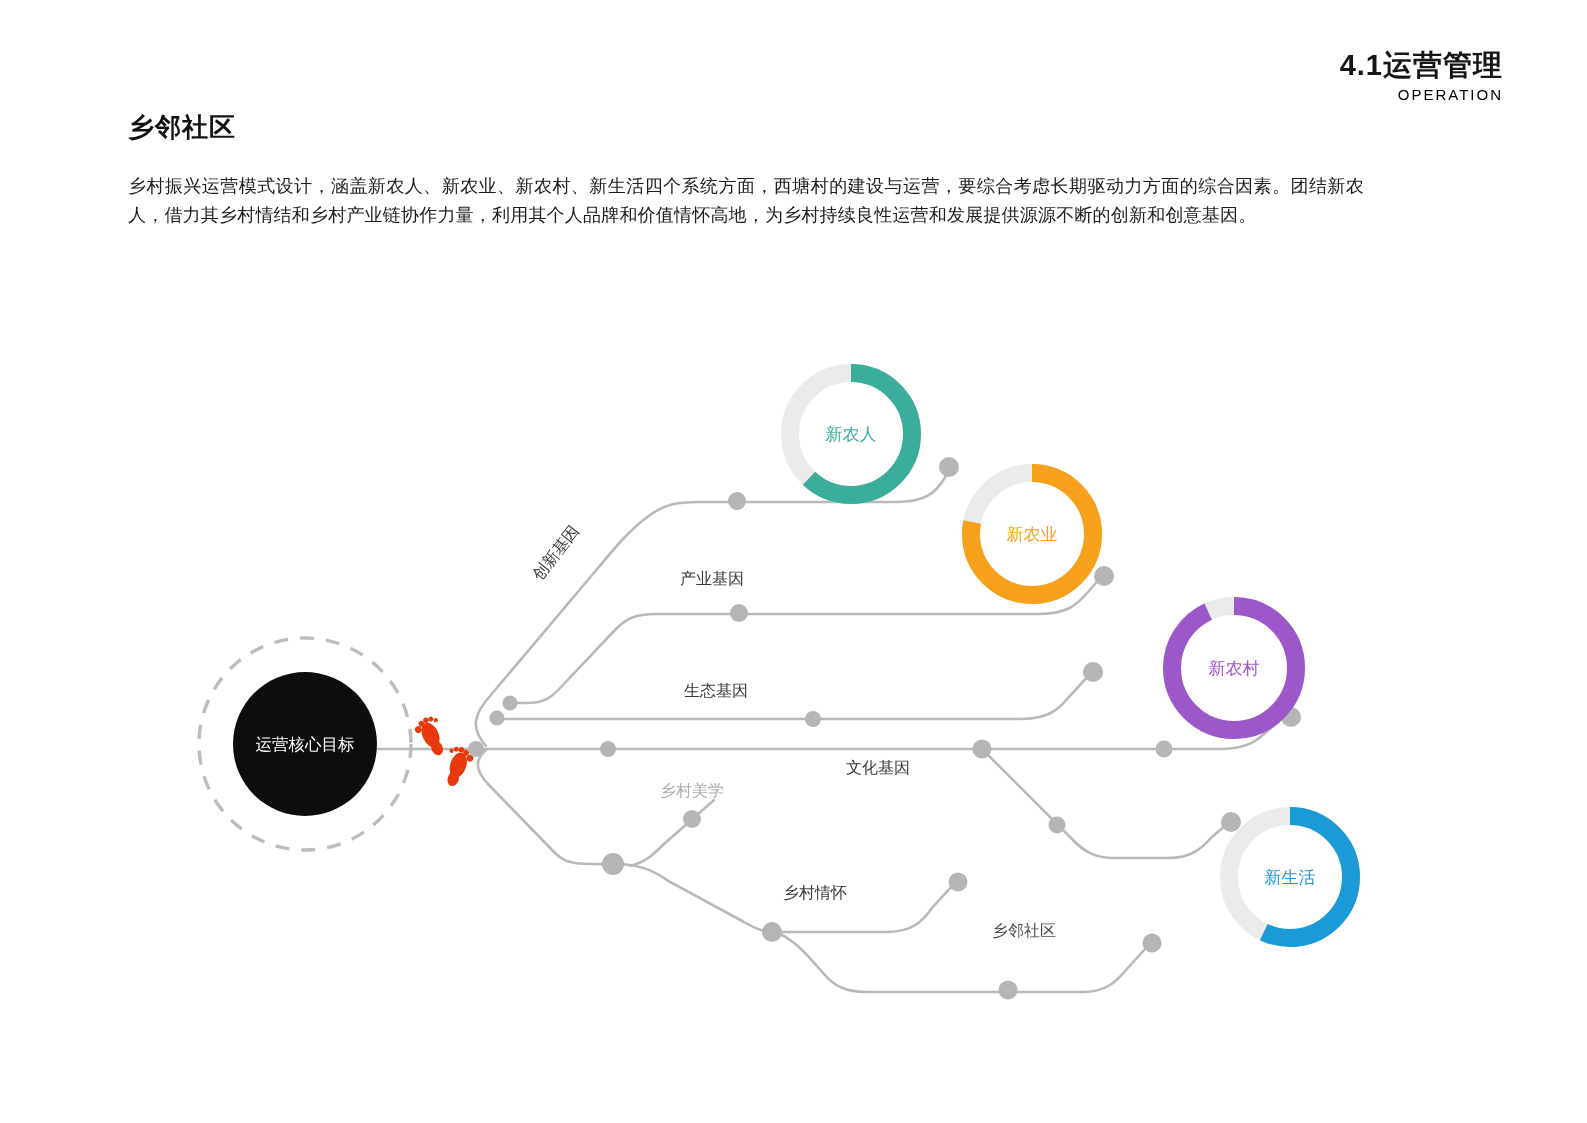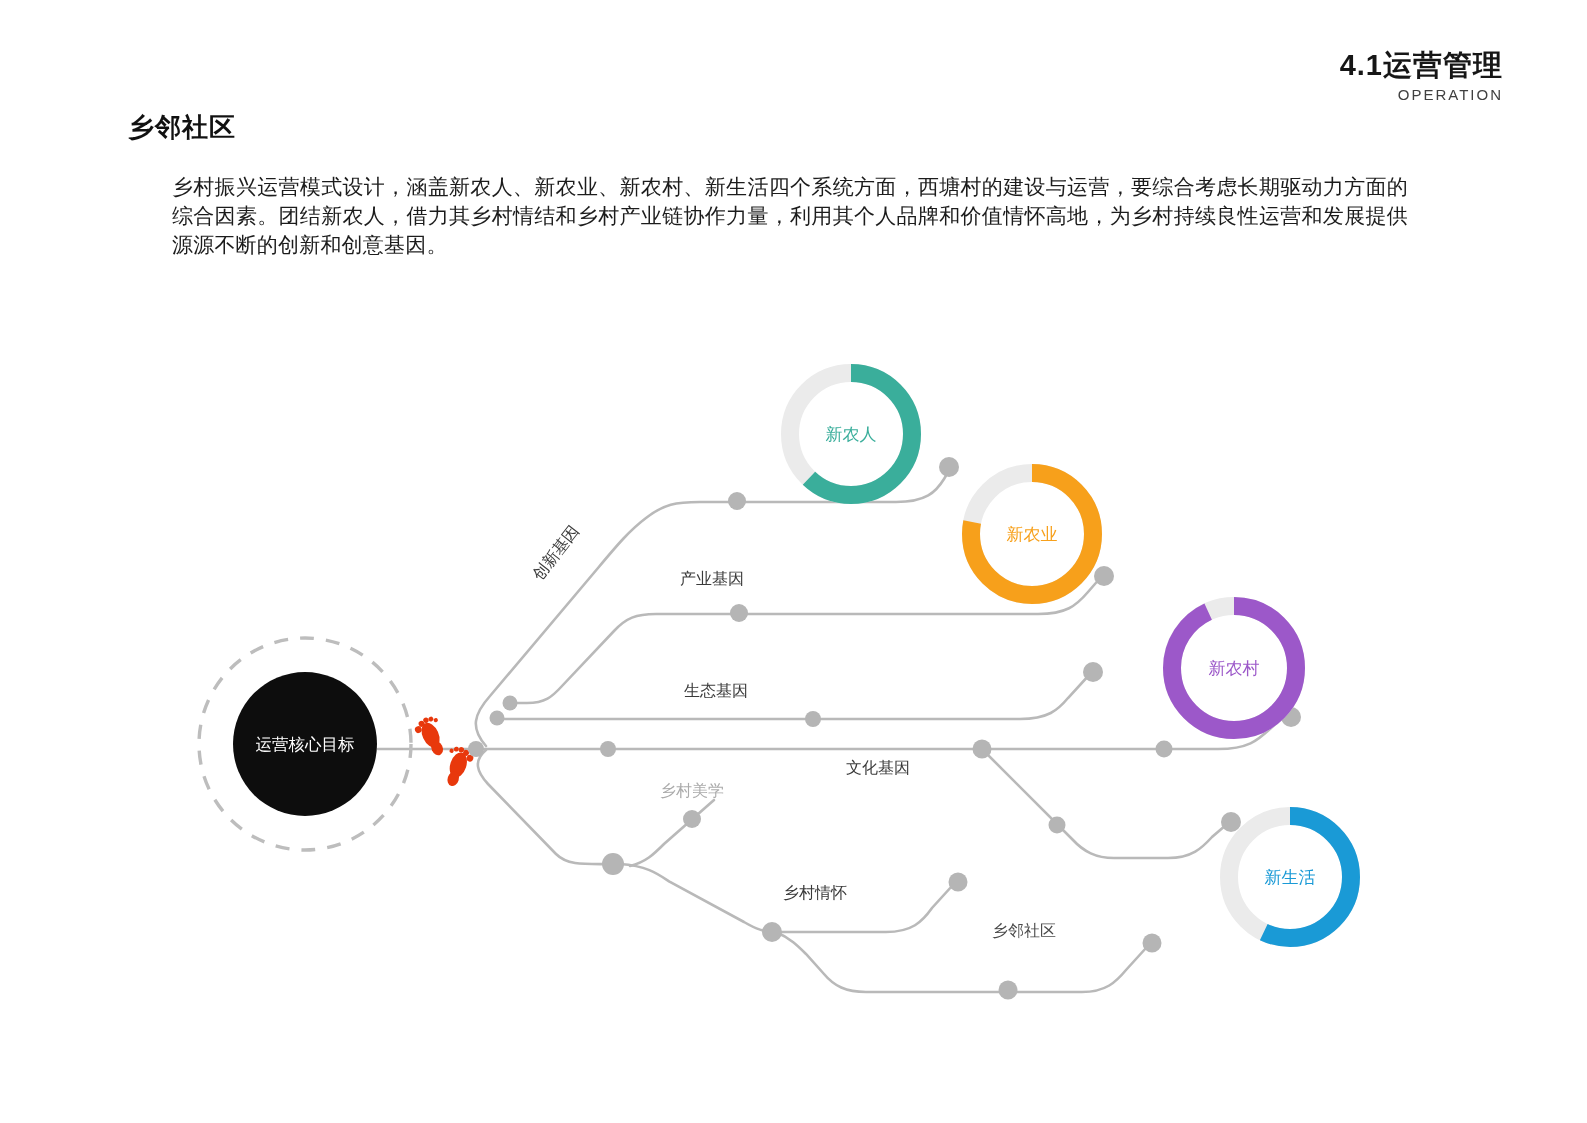--- a/index.html
+++ b/index.html
@@ -2,27 +2,27 @@
 <html><head>
 <meta charset="utf-8">
 <style>
   html,body{margin:0;padding:0;background:#ffffff;}
   body{width:1587px;height:1123px;position:relative;overflow:hidden;
        font-family:"Liberation Sans",sans-serif;}
   .page{position:absolute;inset:0;background:#ffffff;}
 
   .section-title{position:absolute;top:46px;right:84px;font-size:29px;font-weight:bold;
        color:#161616;letter-spacing:1px;}
-  .section-subtitle{position:absolute;top:86px;right:84px;font-size:15px;color:#404040;
+  .section-subtitle{position:absolute;top:86px;right:84px;font-size:15px;color:#000000;
        letter-spacing:2px;font-weight:normal;text-align:center;}
 
   .block-heading{position:absolute;left:128px;top:110px;font-size:26px;font-weight:bold;
        color:#111;letter-spacing:1px;}
-  .block-paragraph{position:absolute;left:128px;top:172px;width:1236px;font-size:21px;
-       line-height:29px;color:#1c1c1c;text-align:justify;letter-spacing:0.2px;margin-left:44px;}
+  .block-paragraph{position:absolute;left:128px;top:172px;width:1236px;font-size:18px;
+       line-height:29px;color:#1c1c1c;text-align:justify;letter-spacing:0.2px;}
 
   svg text{font-family:"Liberation Sans",sans-serif;}
   .gene-label{font-size:16px;fill:#3a3a3a;}
   .gene-label.light{fill:#ababab;}
   .gene-label.serif{font-family:"Liberation Serif",serif;fill:#4a4a4a;}
   .ring-label{font-size:17px;}
   .core-label{font-size:16.5px;fill:#ffffff;}
   .branch{fill:none;stroke:#b9b9b9;stroke-width:2.6;stroke-linecap:round;}
   .dot{fill:#b5b5b5;}
   .ring-bg{fill:none;stroke:#ebebeb;stroke-width:18;}

